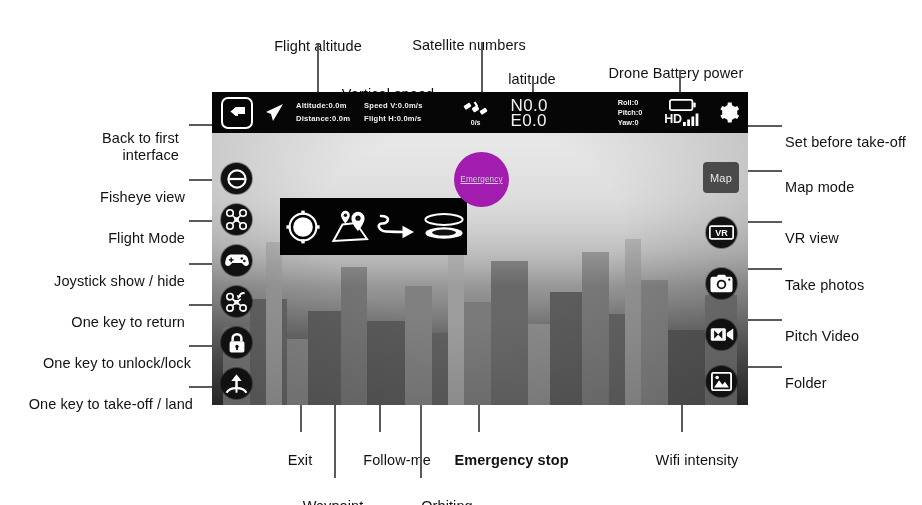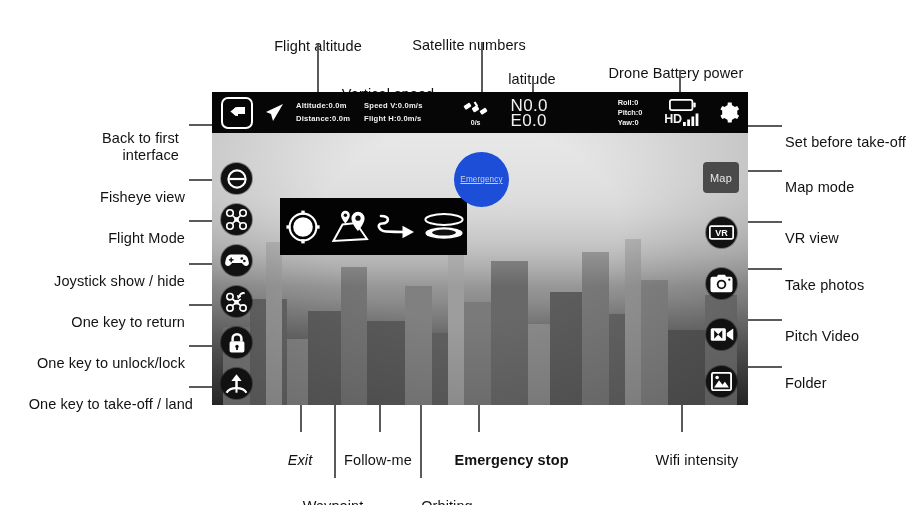--- a/index.html
+++ b/index.html
@@ -78,21 +78,21 @@
   }
   
   #modebar{
     position:absolute;left:68px;top:106px;width:187px;height:57px;background:#030303;
     display:flex;align-items:center;justify-content:space-around;
   }
   .modebtn{display:flex;align-items:center;justify-content:center;width:42px;height:42px;}
   
   #emerg{
     position:absolute;left:242px;top:60px;width:55px;height:55px;border-radius:50%;
-    background:#1d4ed8;display:flex;align-items:center;justify-content:center;
+    background:#a21caf;display:flex;align-items:center;justify-content:center;
     color:#cfcfcf;font-size:8.2px;letter-spacing:.1px;text-decoration:underline;
   }
   svg{display:block;}
 </style>
 </head>
 <body>
 
 <div class="lbl c" style="left:248px;top:21px;width:140px;">
   <span>Flight altitude</span>
 </div>
@@ -137,21 +137,21 @@
 <div class="lbl r" style="left:8px;top:256px;width:177px;">
   <span>Joystick show / hide</span>
 </div>
 <div class="lead h" style="left:189px;top:263px;width:38px;"></div>
 
 <div class="lbl r" style="left:18px;top:297px;width:167px;">
   <span>One key to return</span>
 </div>
 <div class="lead h" style="left:189px;top:304px;width:38px;"></div>
 
-<div class="lbl r" style="left:6px;top:338px;width:179px;">
+<div class="lbl r" style="left:12px;top:338px;width:179px;">
   <span>One key to unlock/lock</span>
 </div>
 <div class="lead h" style="left:189px;top:345px;width:38px;"></div>
 
 <div class="lbl r" style="left:0px;top:379px;width:185px;margin-left:8px;">
   <span>One key to take-off / land</span>
 </div>
 <div class="lead h" style="left:189px;top:386px;width:38px;"></div>
 
 <div class="lbl l" style="left:785px;top:117px;width:180px;">
@@ -197,31 +197,31 @@
 <div class="lbl l" style="left:496px;top:195px;width:120px;">
   <span>longitude</span>
 </div>
 <div class="lead v" style="left:531px;top:158px;height:35px;"></div>
 
 <div class="lbl c" style="left:588px;top:160px;width:130px;">
   <span>Gyro data</span>
 </div>
 <div class="lead v" style="left:652px;top:142px;height:17px;"></div>
 
-<div class="lbl c" style="left:265px;top:435px;width:70px;font-style:italic;">
+<div class="lbl c" style="left:265px;top:435px;width:70px;">
   <span>Exit</span>
 </div>
 <div class="lead v" style="left:300px;top:236px;height:196px;"></div>
 
 <div class="lbl c" style="left:288px;top:481px;width:90px;">
   <span>Waypoint</span>
 </div>
 <div class="lead v" style="left:334px;top:236px;height:242px;"></div>
 
-<div class="lbl c" style="left:325px;top:435px;width:106px;">
+<div class="lbl c" style="left:325px;top:435px;width:106px;text-align:right;">
   <span>Follow-me</span>
 </div>
 <div class="lead v" style="left:379px;top:236px;height:196px;"></div>
 
 <div class="lbl c" style="left:403px;top:481px;width:88px;">
   <span>Orbiting</span>
 </div>
 <div class="lead v" style="left:420px;top:236px;height:242px;"></div>
 
 <div class="lbl c" style="left:442px;top:435px;width:139px;font-weight:bold;">

